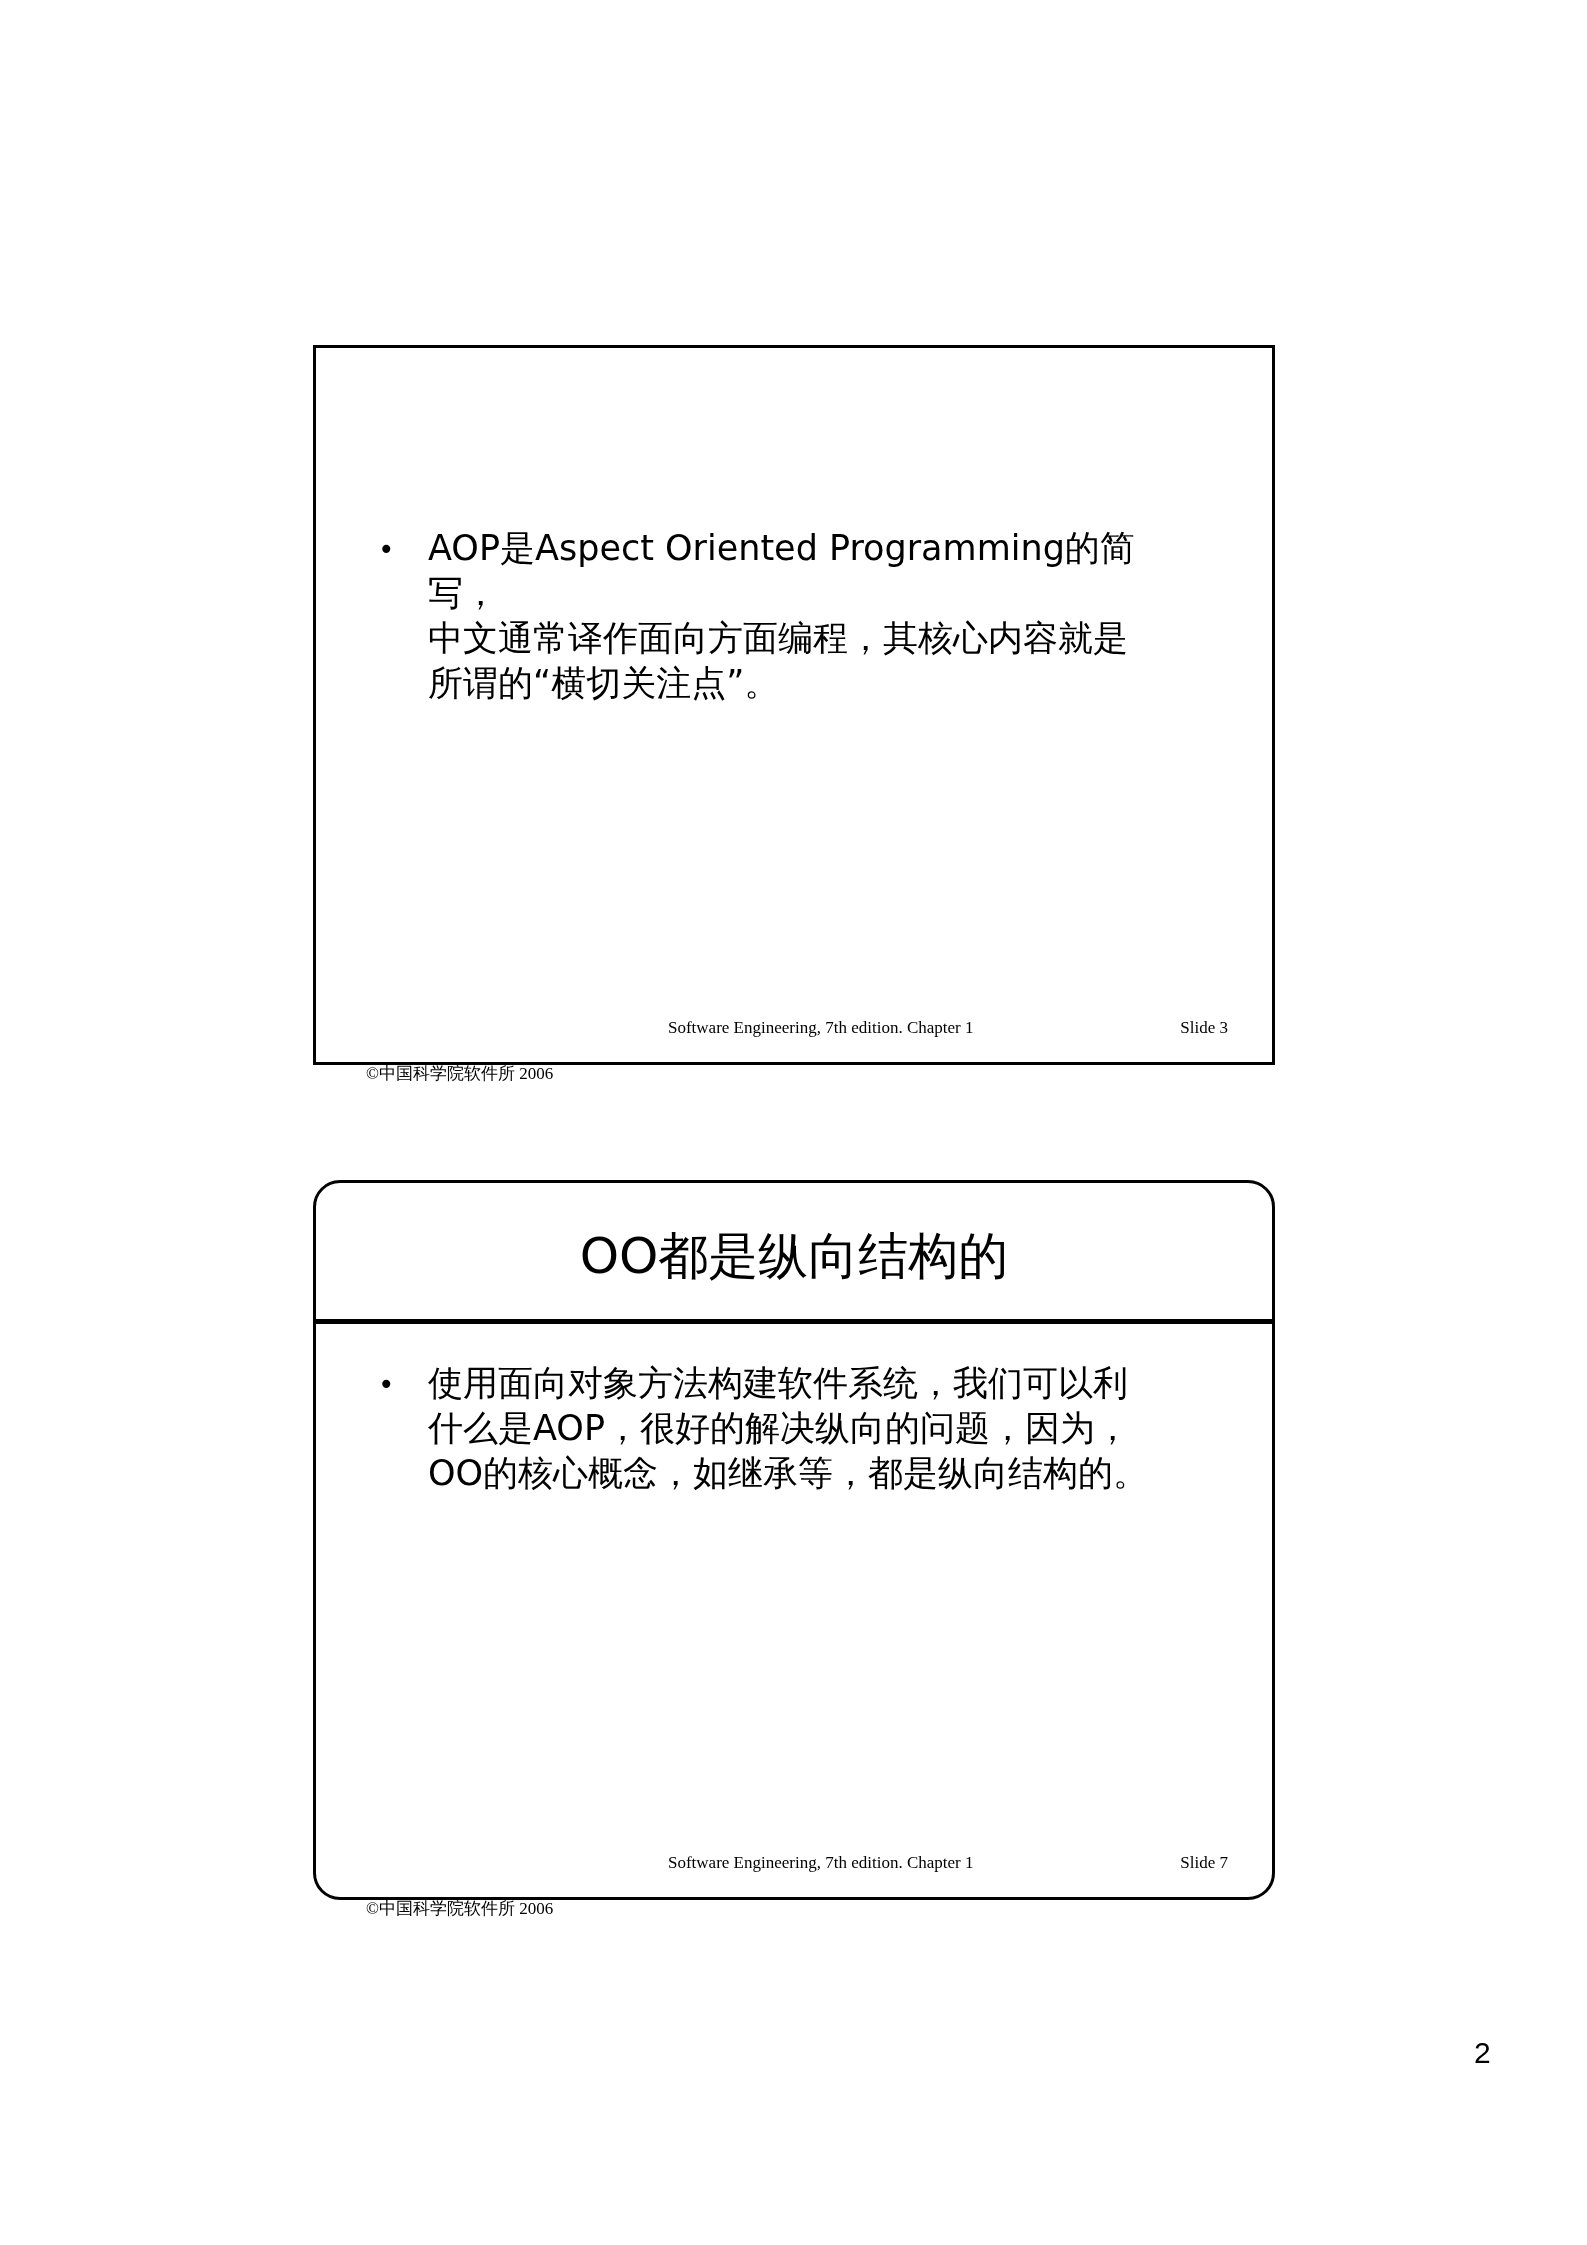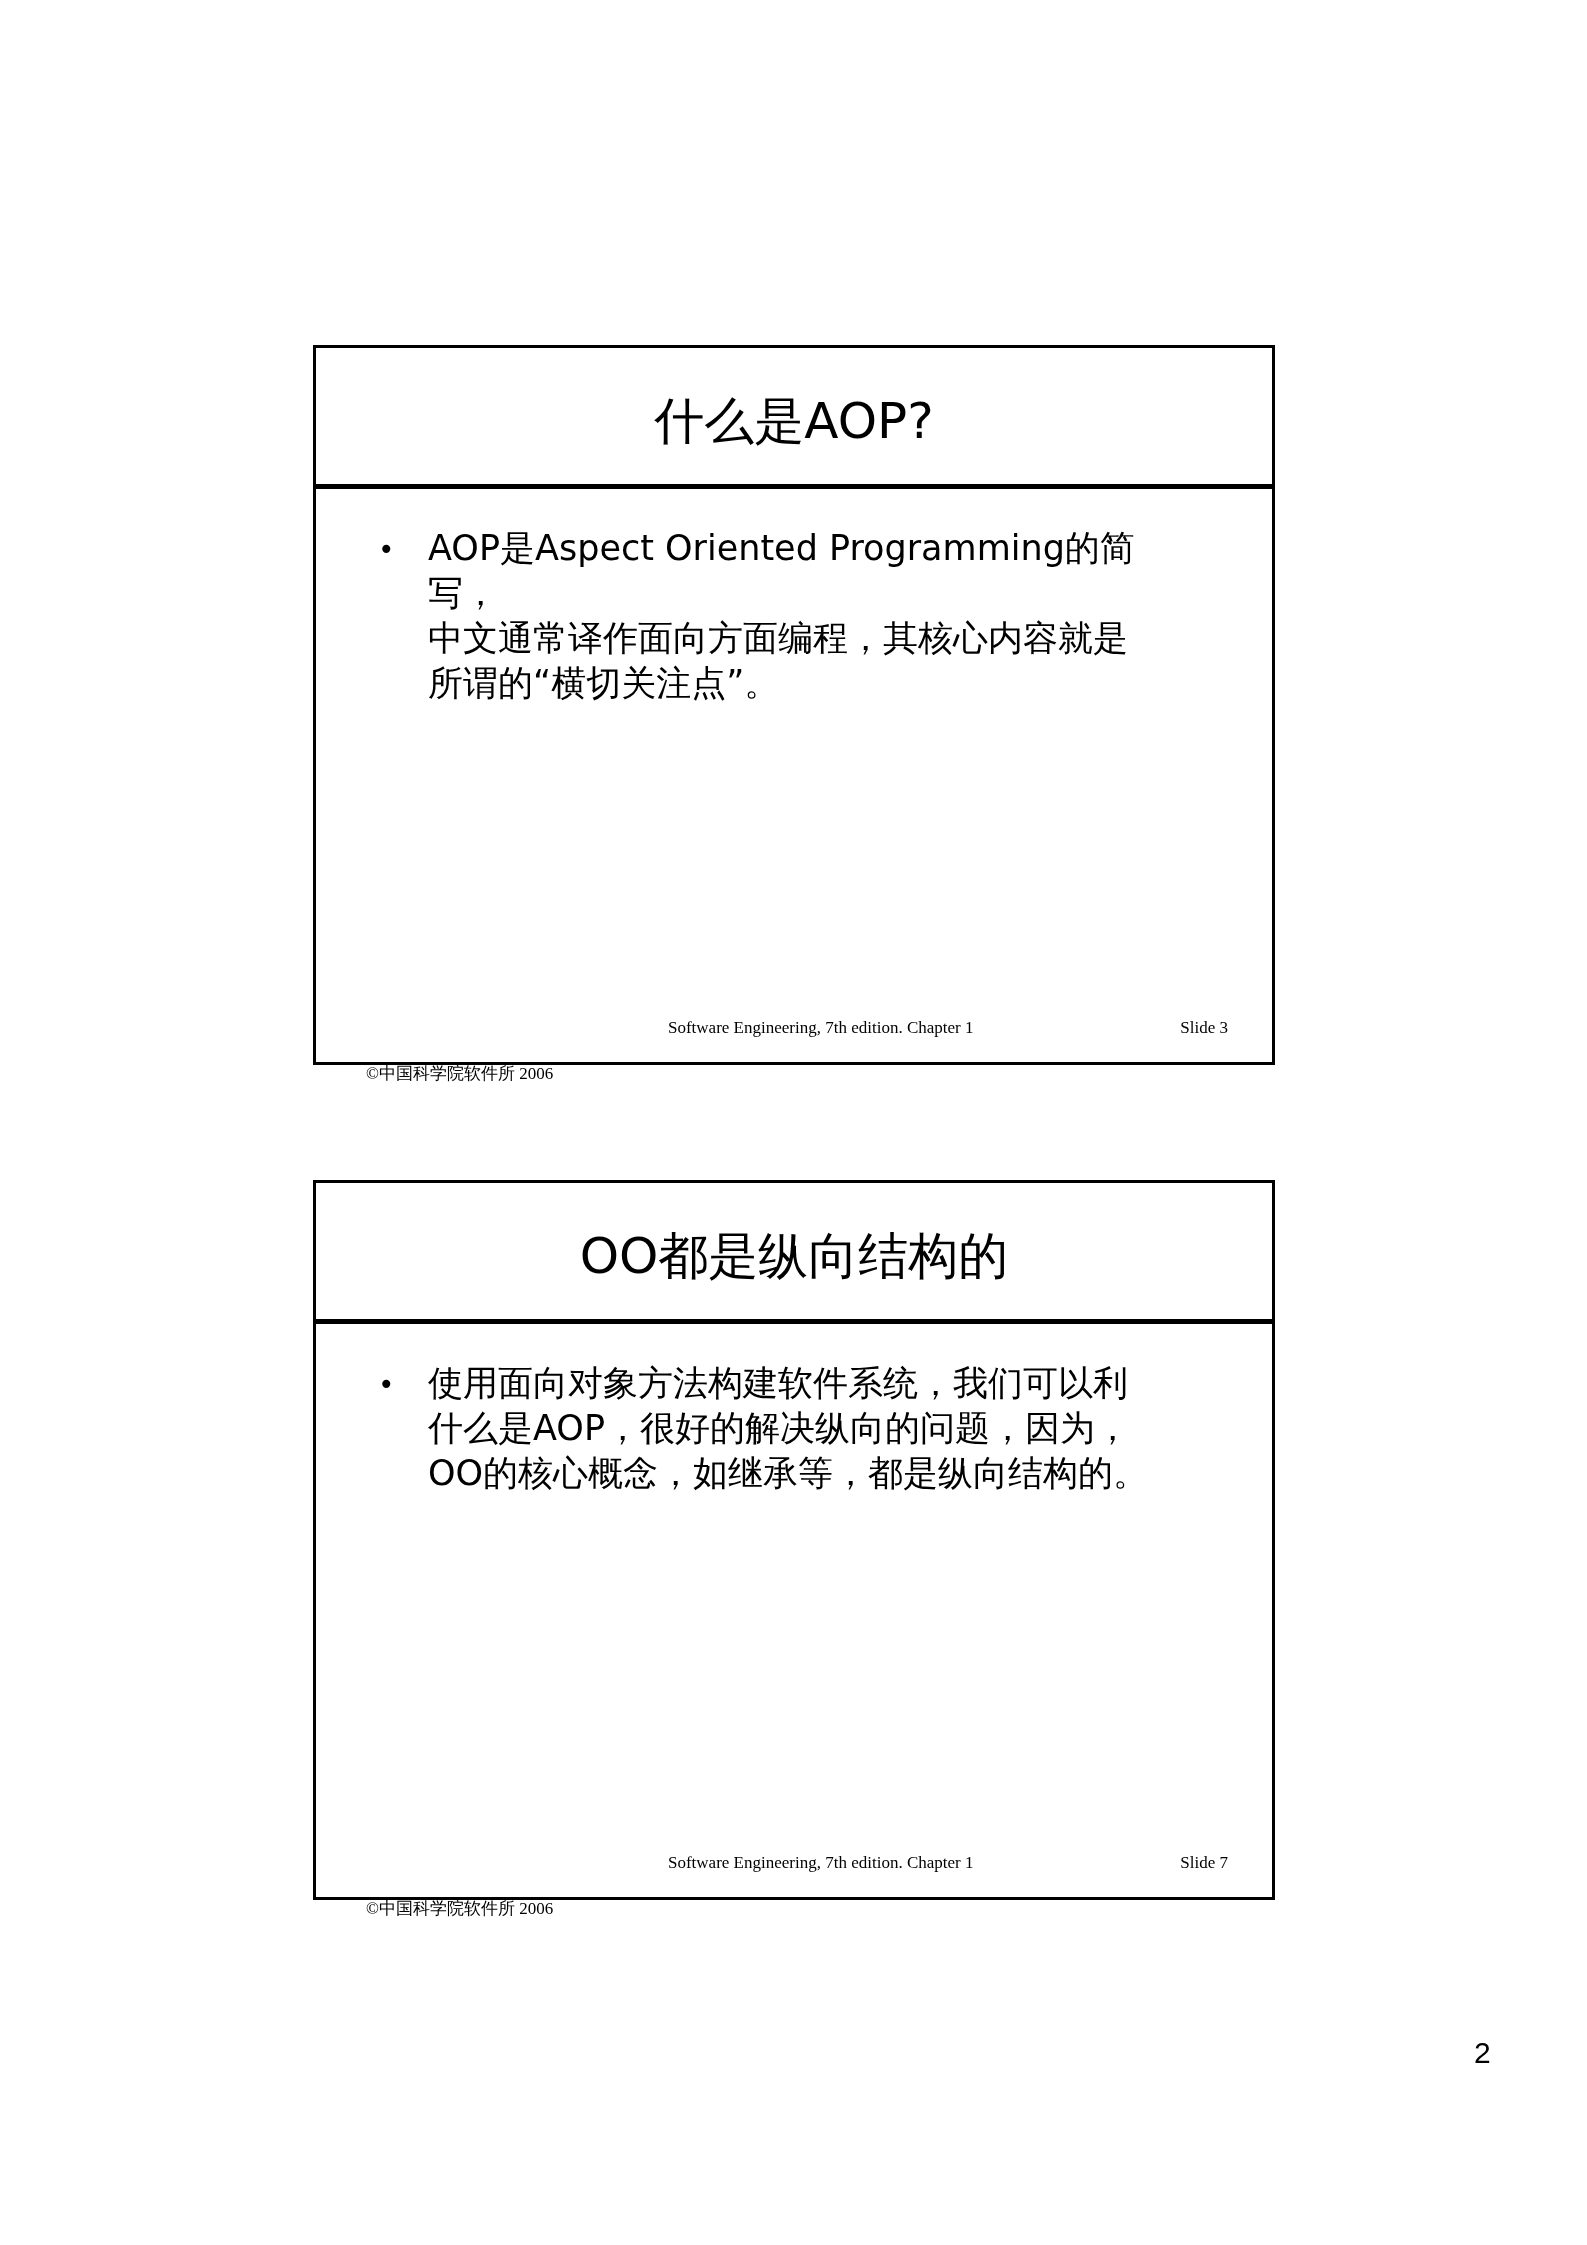--- a/index.html
+++ b/index.html
@@ -19,37 +19,36 @@
   .footer-left { position:absolute; left:50px; top:0;margin-top:44px; }
   .footer-center { position:absolute; left:352px; top:0; }
   .footer-right { position:absolute; right:44px; top:0; }
   .page-number { position:absolute; left:1474px; top:2036px; font-size:30px;
                  font-family:"Liberation Sans", sans-serif; }
 </style>
 </head>
 <body>
 
 <div class="slide" style="top:345px;">
-  <div class="slide-title">什么是AOP?</div>
   <div class="slide-body">
     <div class="bullet-item">
       <span class="bullet-dot">•</span>
       <span class="bullet-text">AOP是Aspect Oriented Programming的简写，
 中文通常译作面向方面编程，其核心内容就是
 所谓的“横切关注点”。</span>
     </div>
   </div>
   <div class="slide-footer">
     <span class="footer-left">©中国科学院软件所 2006</span>
     <span class="footer-center">Software Engineering, 7th edition. Chapter 1</span>
     <span class="footer-right">Slide  3</span>
   </div>
 </div>
 
-<div class="slide" style="top:1180px;">
+<div class="slide" style="top:1180px;border-radius:27px;">
   <div class="slide-title">OO都是纵向结构的</div>
   <div class="slide-body">
     <div class="bullet-item">
       <span class="bullet-dot">•</span>
       <span class="bullet-text">使用面向对象方法构建软件系统，我们可以利
 什么是AOP，很好的解决纵向的问题，因为，
 OO的核心概念，如继承等，都是纵向结构的。</span>
     </div>
   </div>
   <div class="slide-footer">

